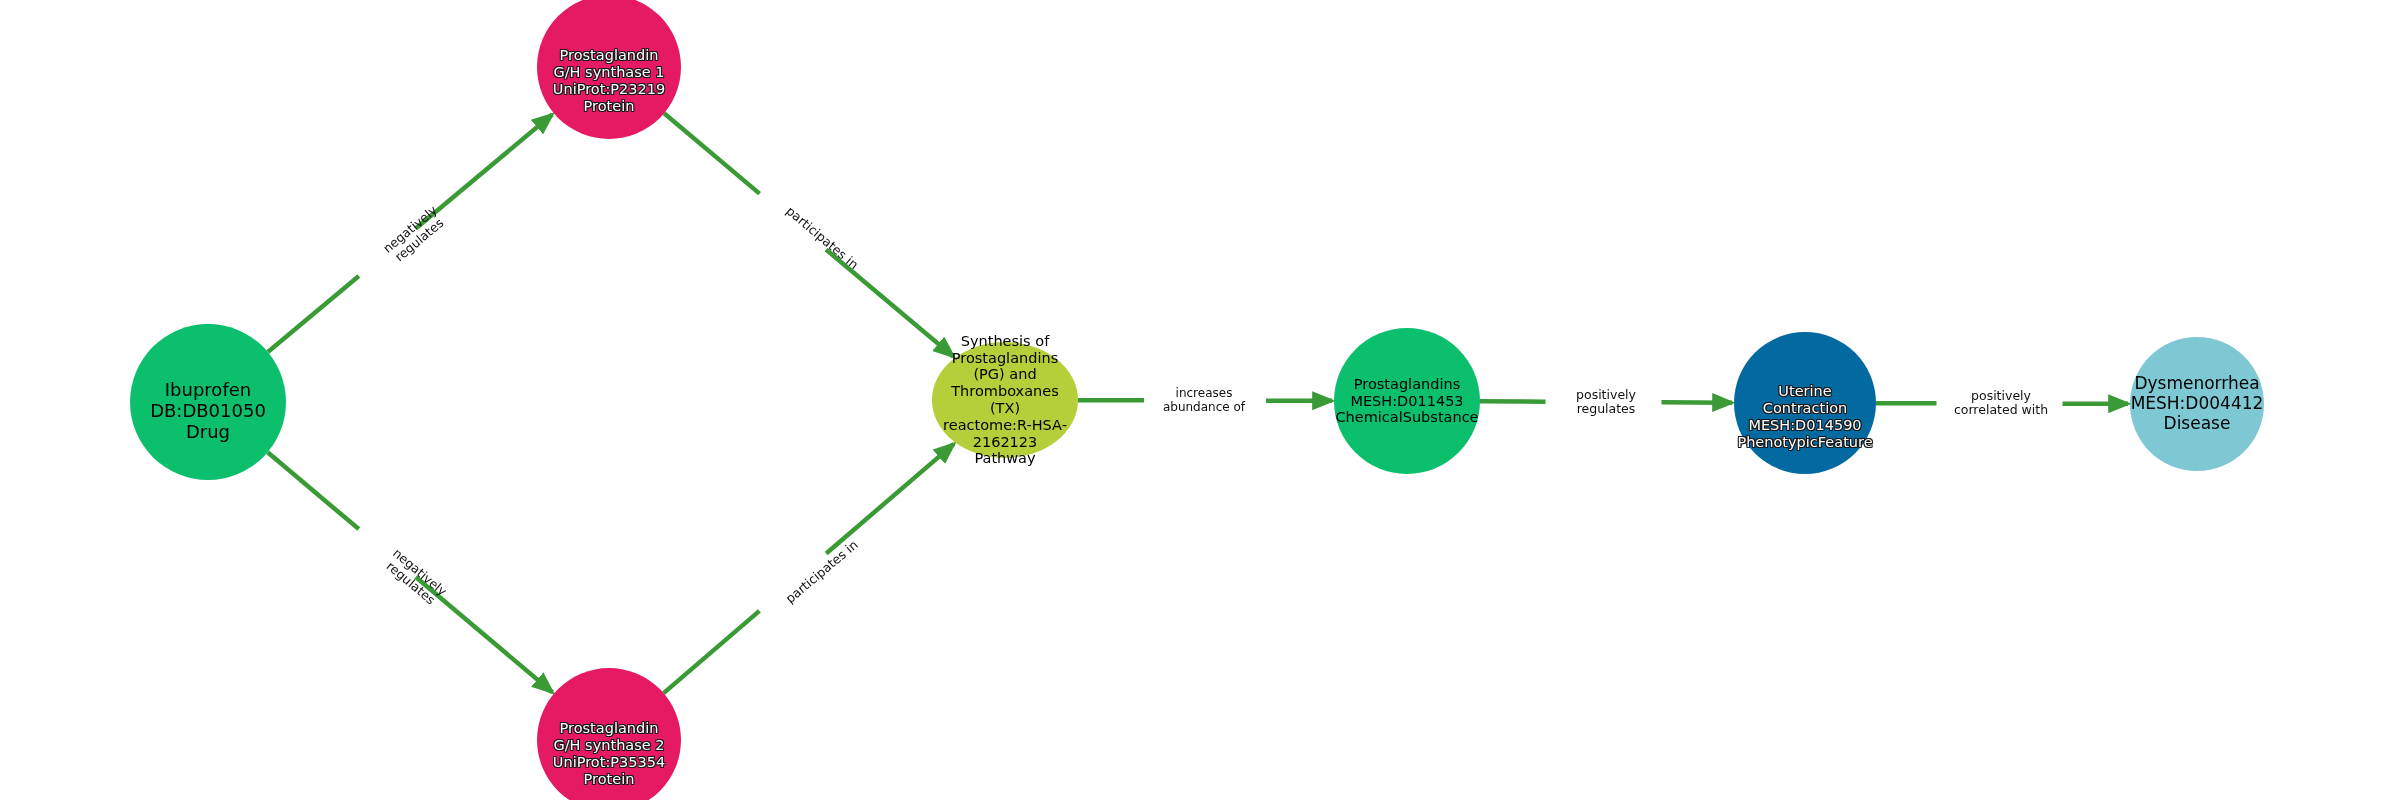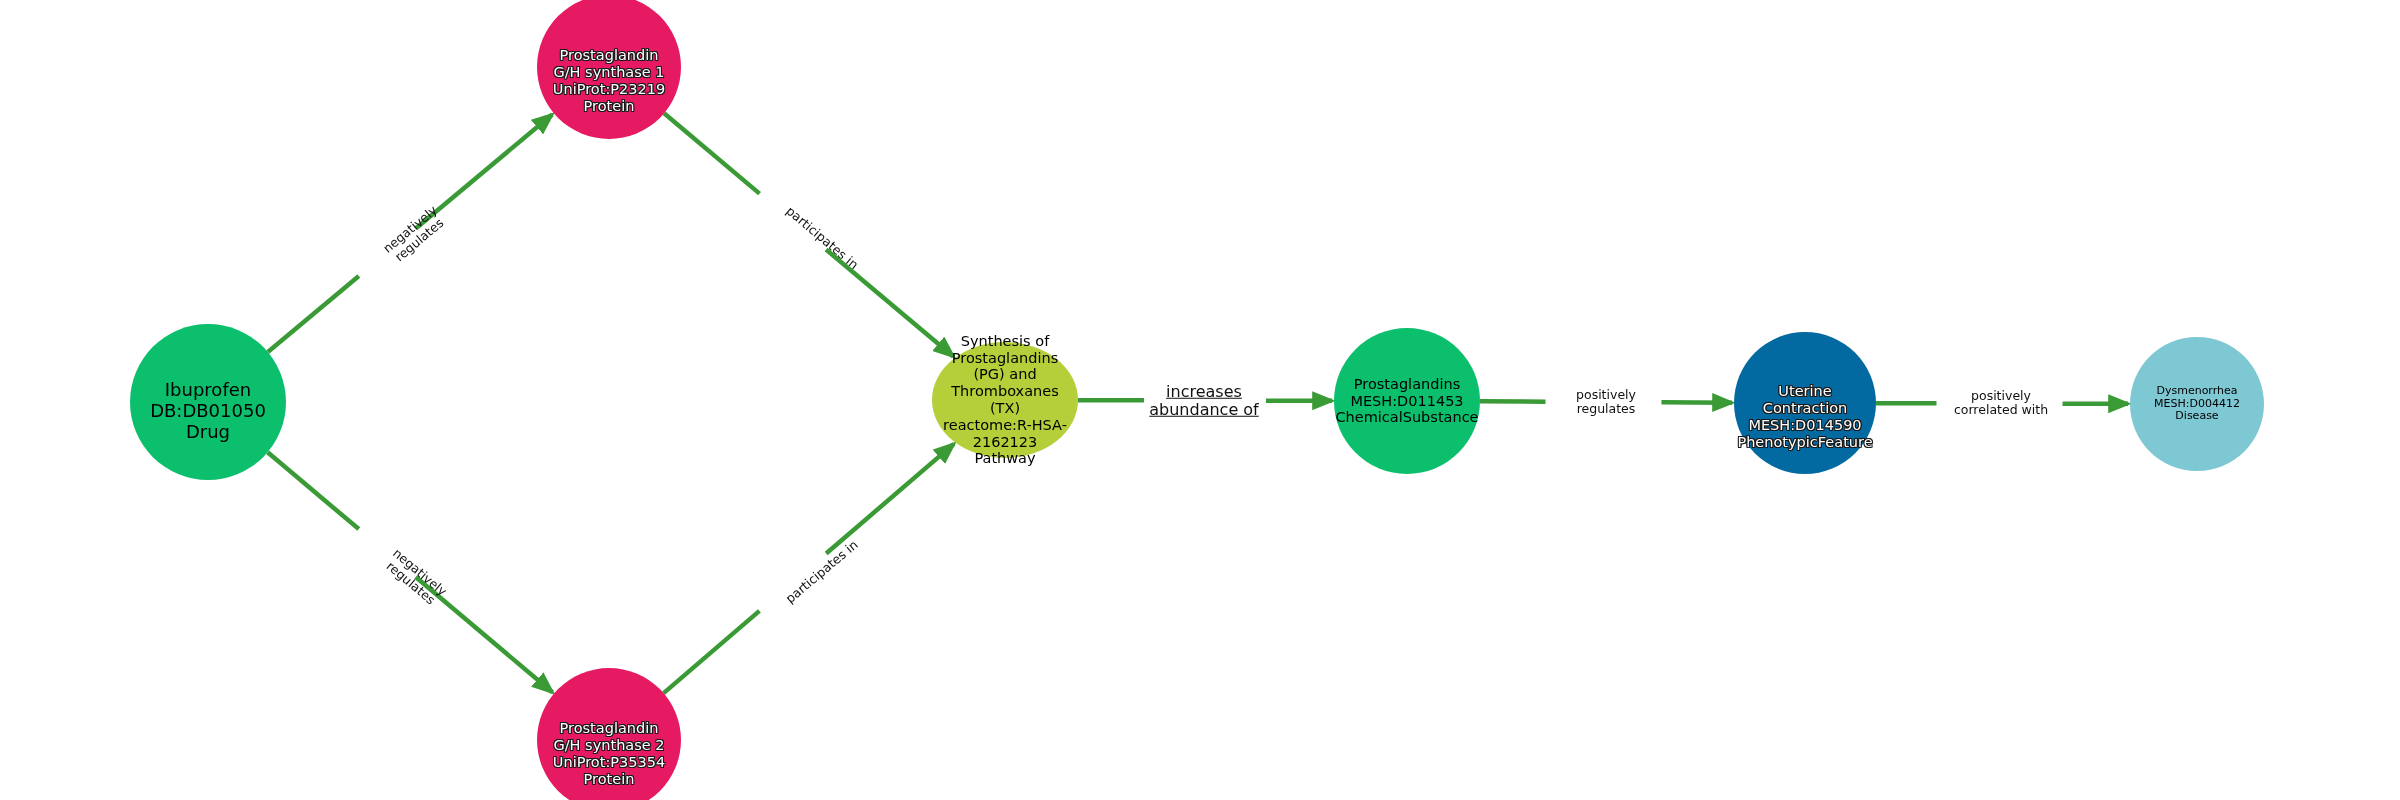--- a/index.html
+++ b/index.html
@@ -124,32 +124,32 @@
 MESH:D011453
 ChemicalSubstance</span>
       </div>
       <div class="node" style="left: 1734px; top: 332px; width: 142px; height: 142px; background: #0369a1;">
         <span class="node-label label-light" style="font-size: 14.5px;">Uterine
 Contraction
 MESH:D014590
 PhenotypicFeature</span>
       </div>
       <div class="node" style="left: 2130px; top: 337px; width: 134px; height: 134px; background: rgb(126, 200, 211);">
-        <span class="node-label label-dark" style="font-size: 11px;">Dysmenorrhea
+        <span class="node-label label-dark" style="font-size: 17px;">Dysmenorrhea
 MESH:D004412
 Disease</span>
       </div>
     </div>
   <div id="edge-label-layer">
       <div class="edge-label" style="font-size: 12.5px; left: 415px; top: 235px; transform: translate(-50%, -50%) rotate(-40deg);">negatively
 regulates</div>
       <div class="edge-label" style="font-size: 12.5px; left: 822px; top: 238px; transform: translate(-50%, -50%) rotate(40deg);">participates in</div>
       <div class="edge-label" style="font-size: 12.5px; left: 415px; top: 578px; transform: translate(-50%, -50%) rotate(40deg);">negatively
 regulates</div>
       <div class="edge-label" style="font-size: 12.5px; left: 822px; top: 572px; transform: translate(-50%, -50%) rotate(-40deg);">participates in</div>
-      <div class="edge-label" style="font-size: 16px; left: 1204px; top: 401px; transform: translate(-50%, -50%) rotate(0deg); text-decoration: underline;">increases
+      <div class="edge-label" style="font-size: 12px; left: 1204px; top: 401px; transform: translate(-50%, -50%) rotate(0deg);">increases
 abundance of</div>
       <div class="edge-label" style="font-size: 12.5px; left: 1606px; top: 402px; transform: translate(-50%, -50%) rotate(0deg);">positively
 regulates</div>
       <div class="edge-label" style="font-size: 12.5px; left: 2001px; top: 403px; transform: translate(-50%, -50%) rotate(0deg);">positively
 correlated with</div>
     </div>
 </div>
 
 </body></html>

